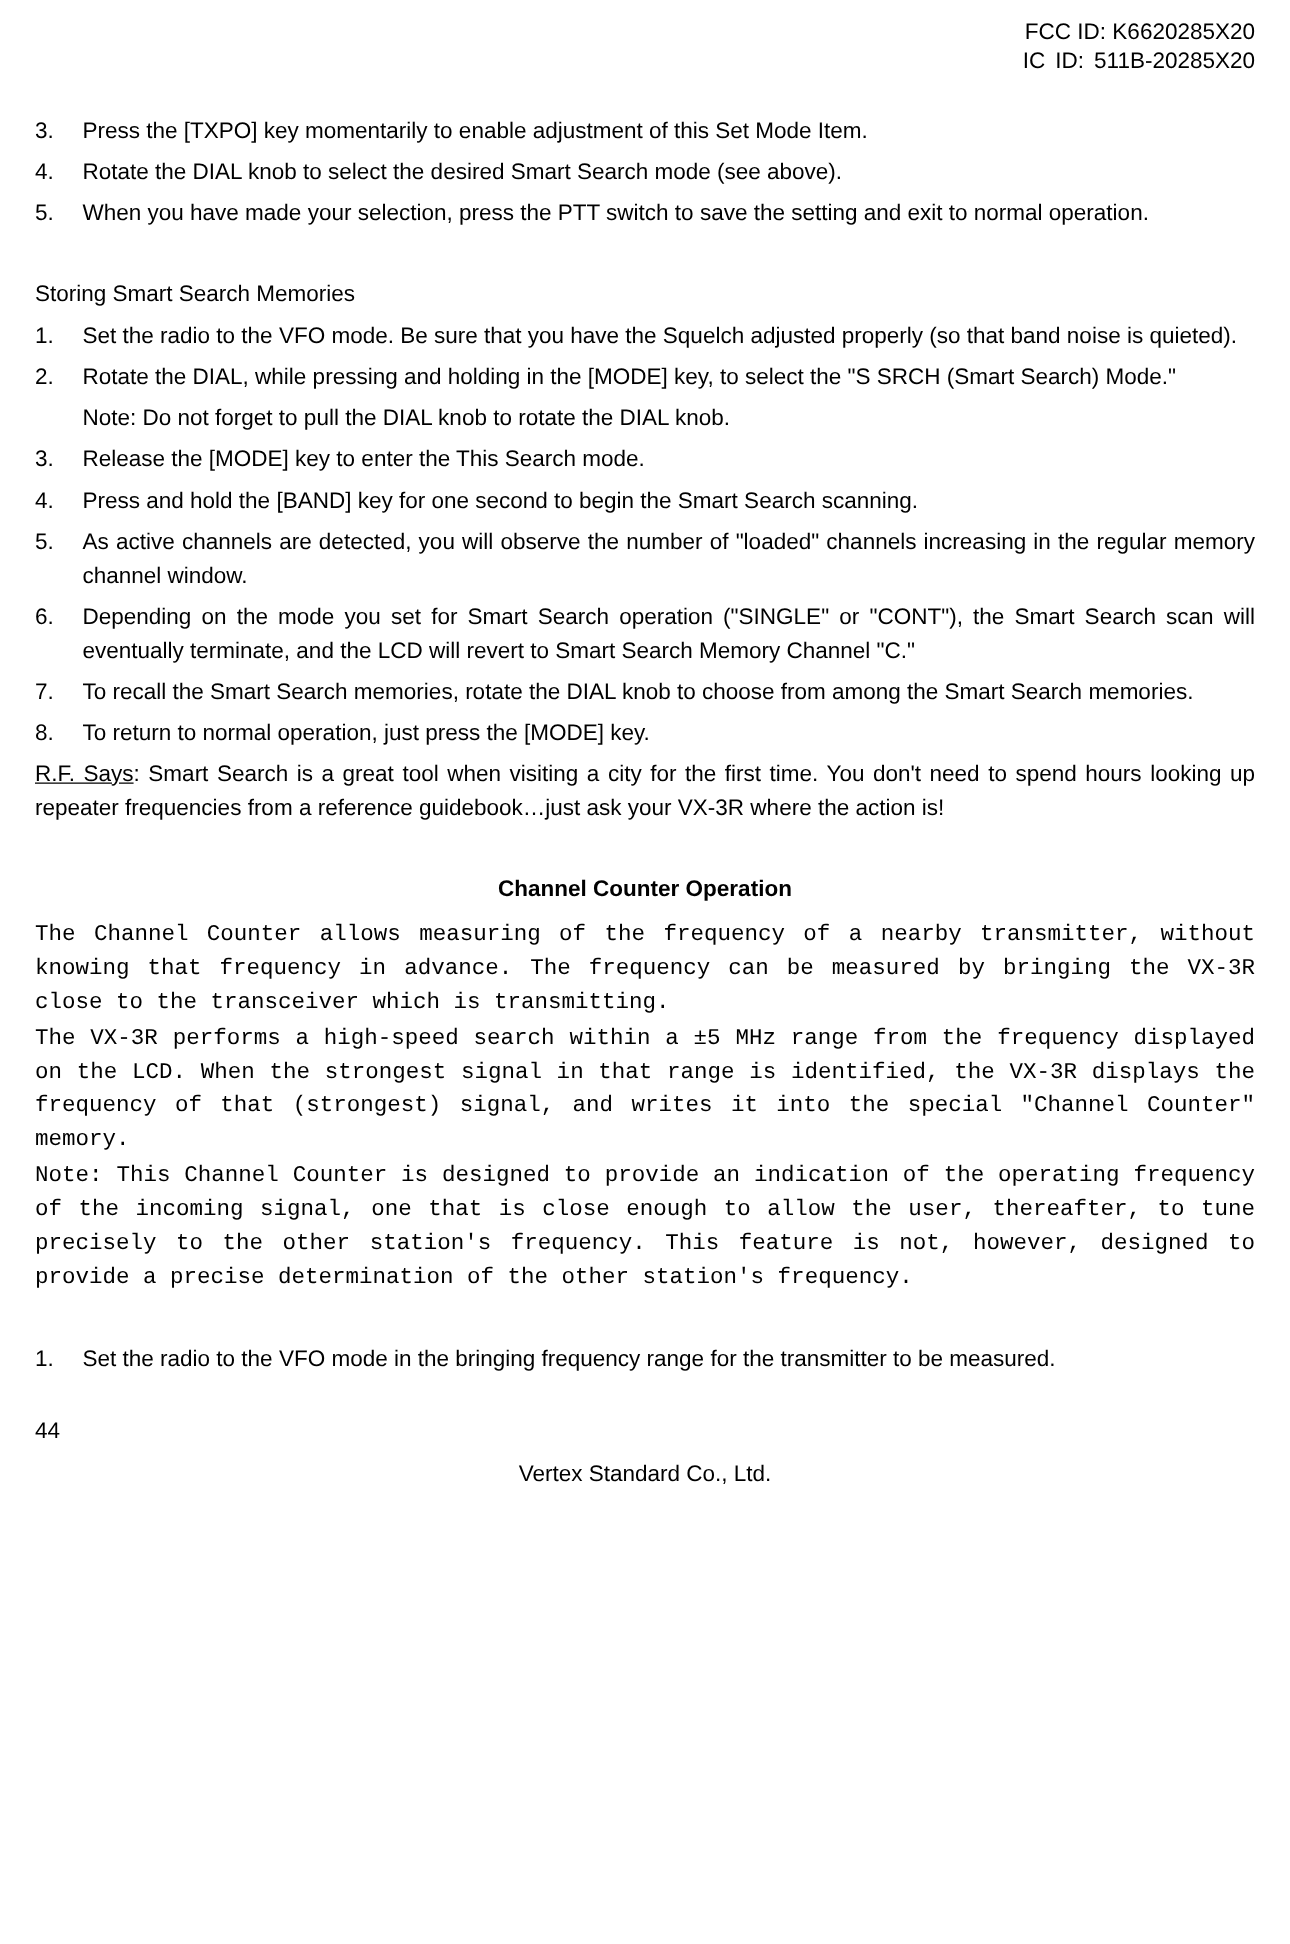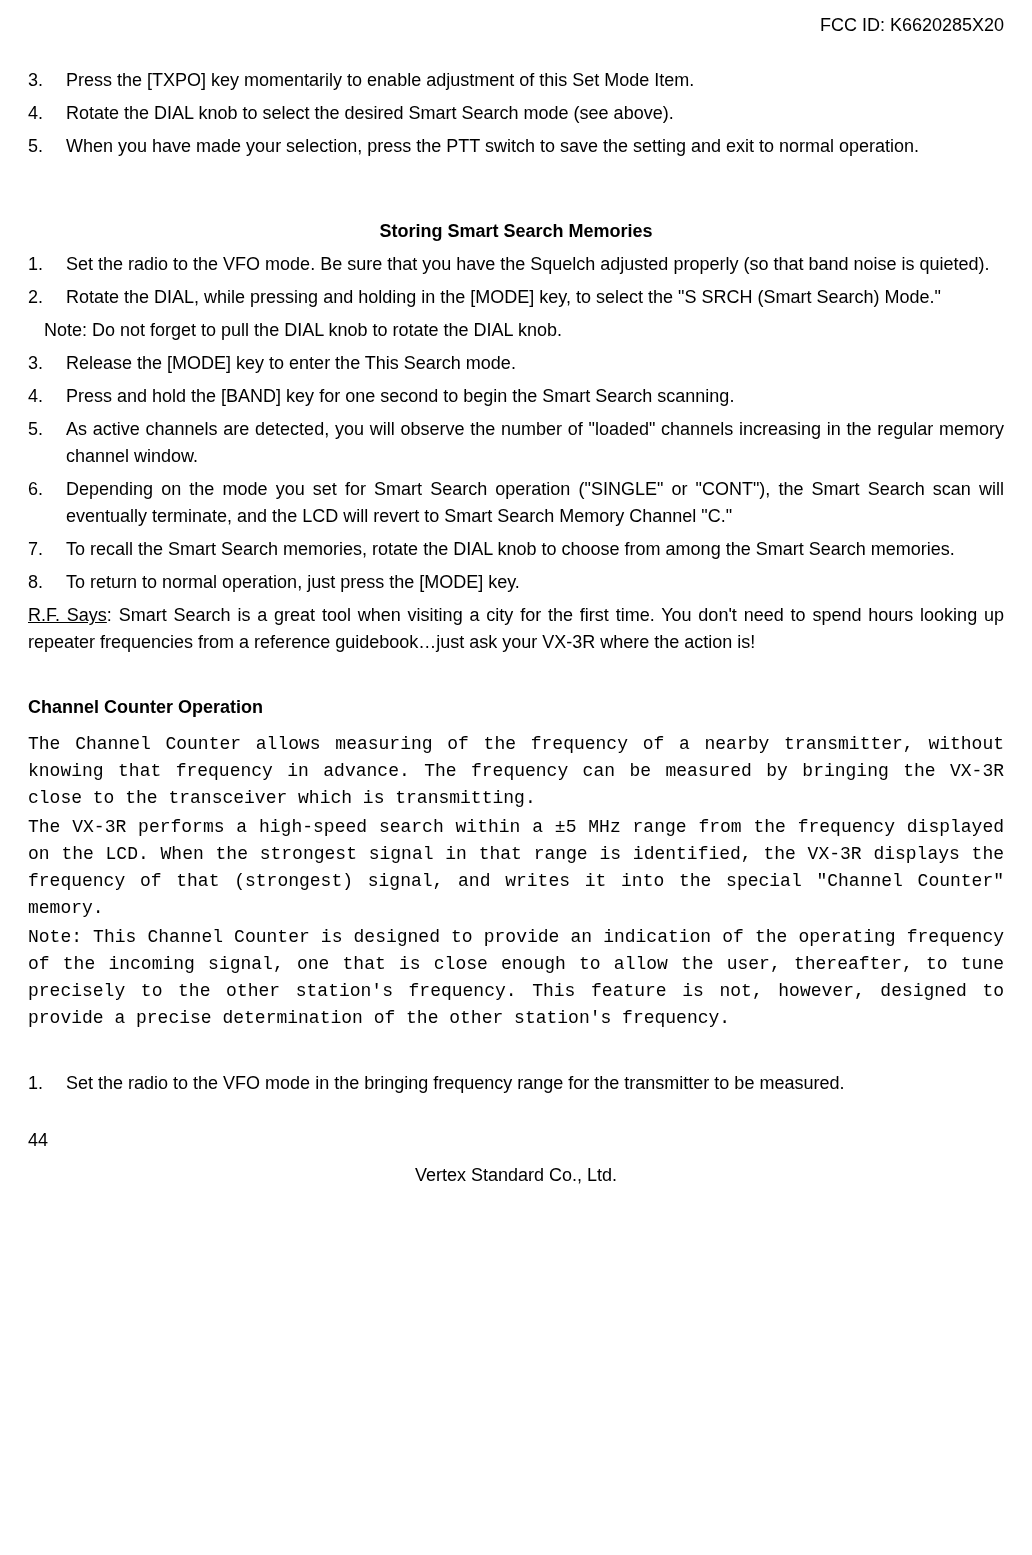--- a/index.html
+++ b/index.html
@@ -27,32 +27,31 @@
       text-align: justify;
     }
     .list-num {
       min-width: 38px;
       padding-right: 8px;
     }
     .list-text {
       flex: 1;
     }
     .indent-note {
-      margin-left: 16px;
+      margin-left: 38px;
       margin-bottom: 6px;
     }
     .section-heading {
-      font-weight: bold;
-      margin-top: 58px;
+      font-weight: normal;
+      margin-top: 38px;
       margin-bottom: 6px;
-      text-align: center;
     }
     .section-heading-center {
       font-weight: bold;
-      text-align: left;
+      text-align: center;
       margin-top: 38px;
       margin-bottom: 10px;
     }
     .rf-says {
       margin-top: 6px;
       text-align: justify;
     }
     .underline {
       text-decoration: underline;
     }
@@ -71,20 +70,21 @@
     }
     .wide-space {
       word-spacing: 3px;
     }
   </style>
 </head>
 <body>
 
 <div class="header">
   <div>FCC ID: K6620285X20</div>
+  <div class="wide-space">IC ID: 511B-20285X20</div>
 </div>
 
 <div>
   <div class="list-item">
     <div class="list-num">3.</div>
     <div class="list-text">Press the [TXPO] key momentarily to enable adjustment of this Set Mode Item.</div>
   </div>
   <div class="list-item">
     <div class="list-num">4.</div>
     <div class="list-text">Rotate the DIAL knob to select the desired Smart Search mode (see above).</div>

